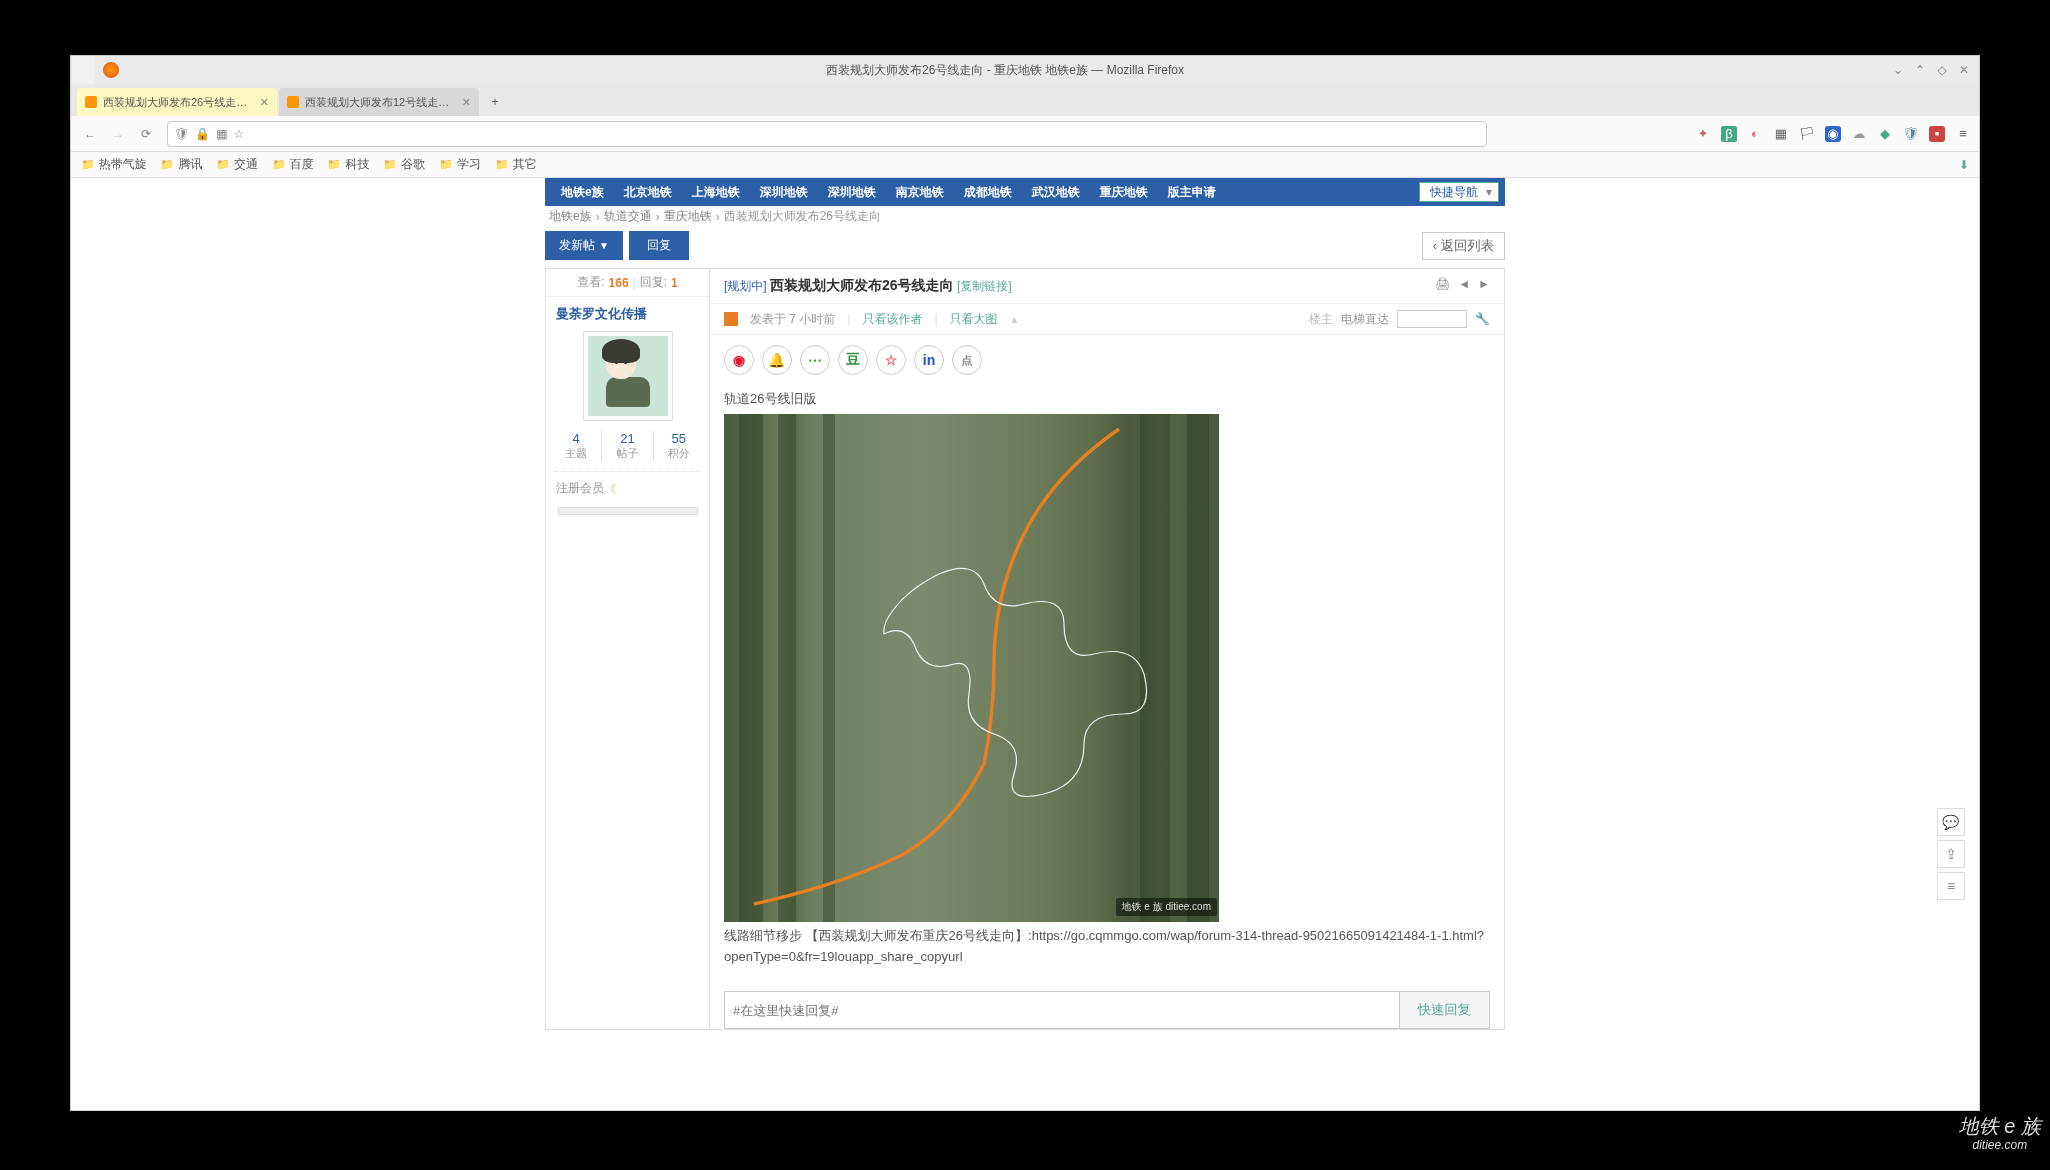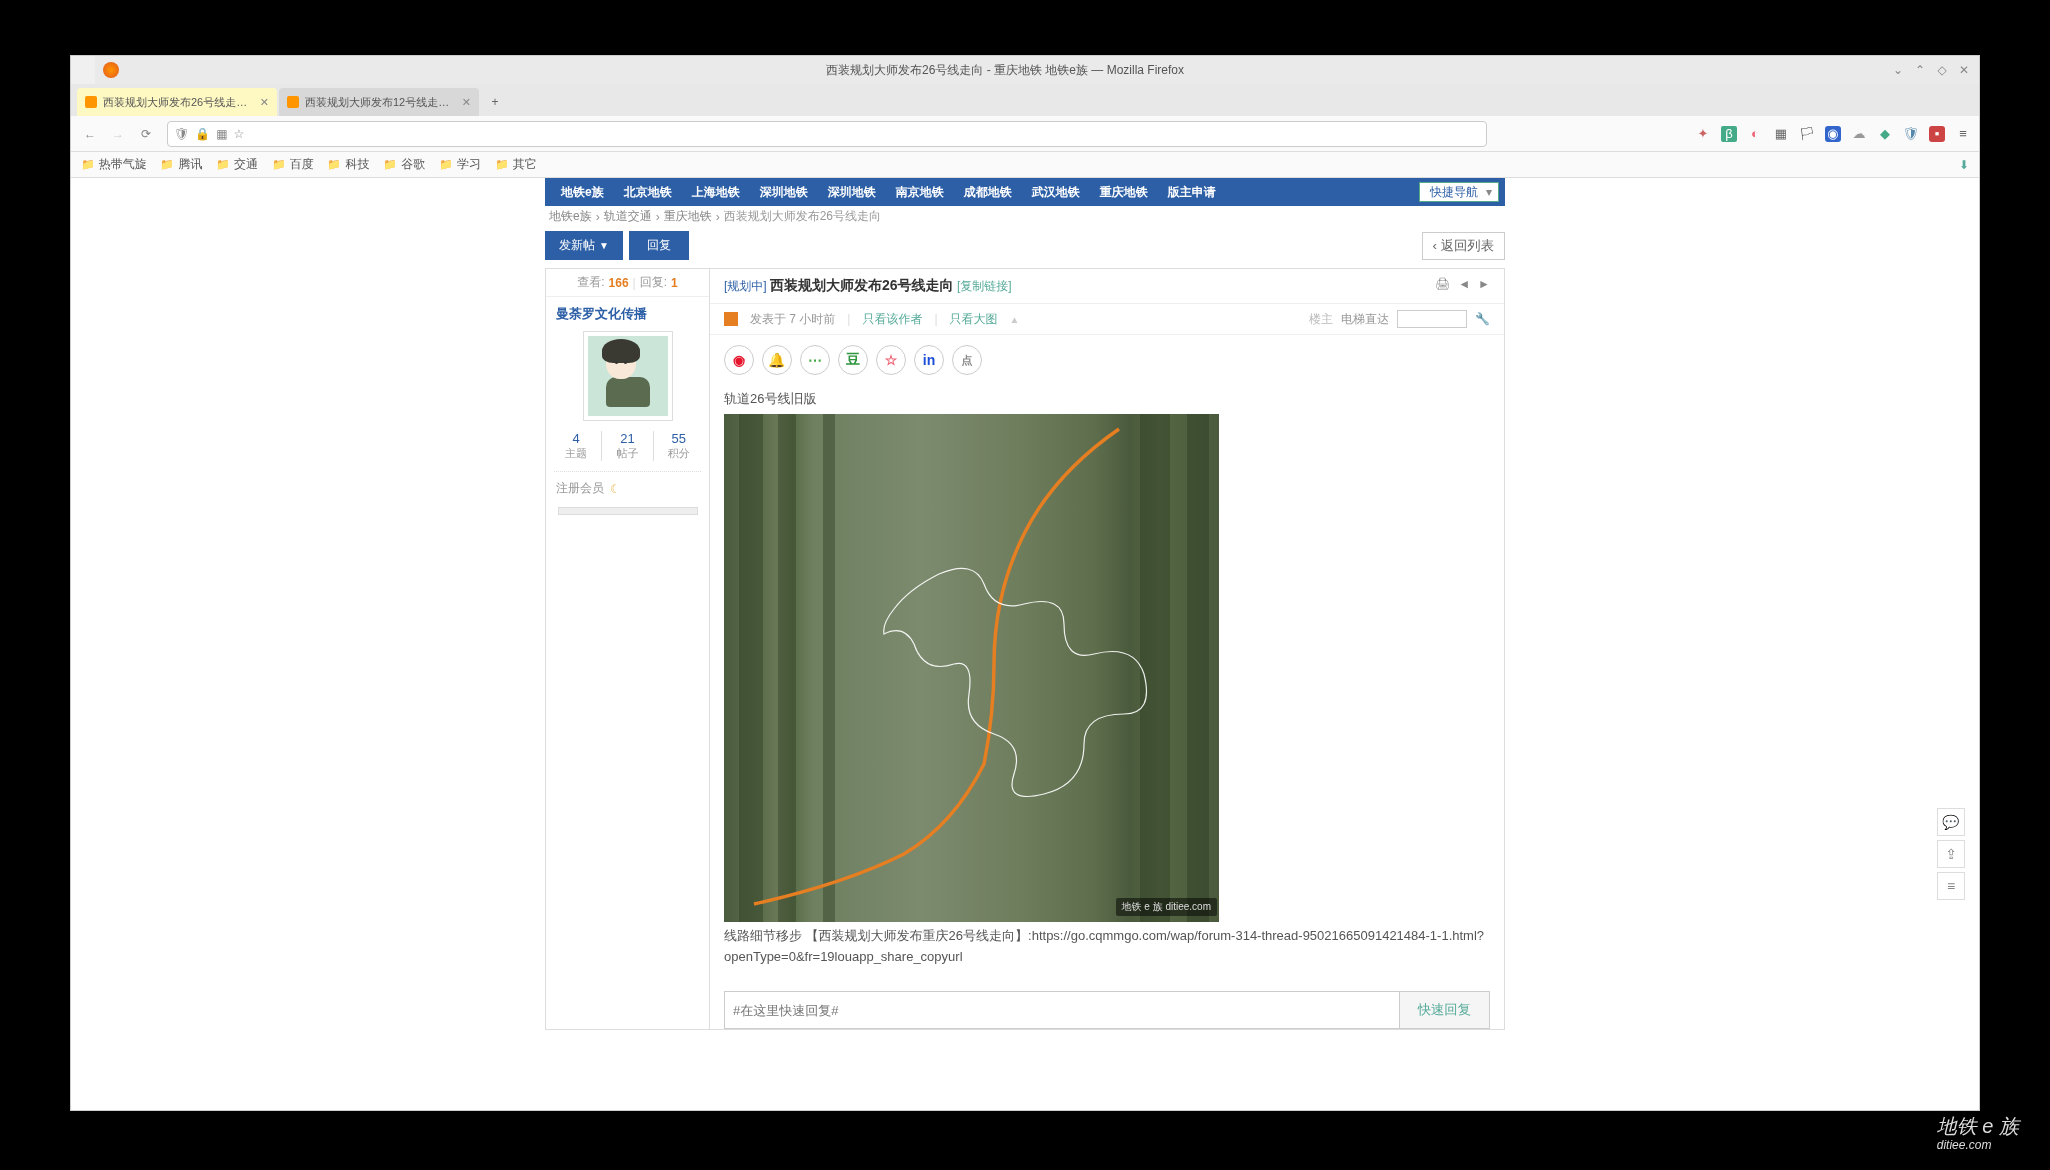--- a/index.html
+++ b/index.html
@@ -103,21 +103,21 @@
 .route-line { position:absolute; inset:0; }
 .watermark-map { position:absolute; right:2px; bottom:6px; background:rgba(0,0,0,0.5); color:#ddd; font-size:10px; padding:2px 6px; border-radius:2px; }
 
 .reply-box-area { padding: 10px 14px 0; display:flex; gap:0; }
 .reply-input { flex: 1; border: 1px solid #ccc; padding: 8px; color: #bbb; font-size: 13px; height: 38px; }
 .quick-reply-btn { border: 1px solid #ccc; border-left:none; padding: 0 18px; background: #f5f5f5; color: #5a9; cursor:pointer; }
 
 .side-float { position: absolute; right: 14px; top: 630px; display: flex; flex-direction: column; gap: 4px; }
 .side-float span { width: 28px; height: 28px; border: 1px solid #ddd; background: #fff; display: flex; align-items: center; justify-content: center; color: #888; font-size:14px; }
 
-.watermark { position: absolute; right: 31px; bottom: 18px; color: #ddd; font-size: 12px; text-align: left; line-height: 1.2; font-style:italic; }
+.watermark { position: absolute; right: 9px; bottom: 18px; color: #ddd; font-size: 12px; text-align: center; line-height: 1.2; font-style:italic; }
 .watermark .big { font-size: 20px; font-style:italic; }
 
 .action-icons-tr { position:absolute; right:14px; top:8px; display:flex; gap:8px; color:#888; font-size:12px; }
 </style>
 </head>
 <body>
 
 <div class="screen">
   <div class="firefox-window">
 

